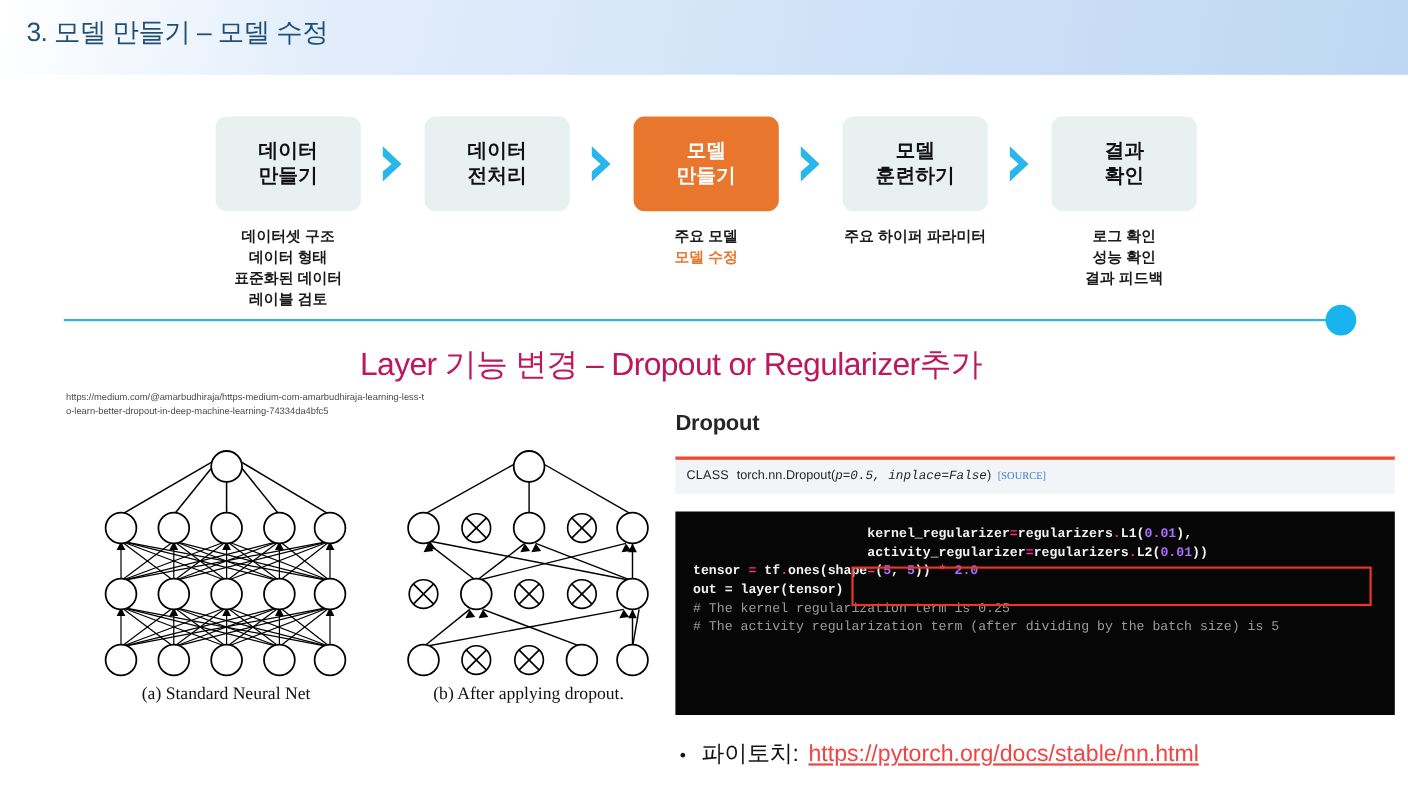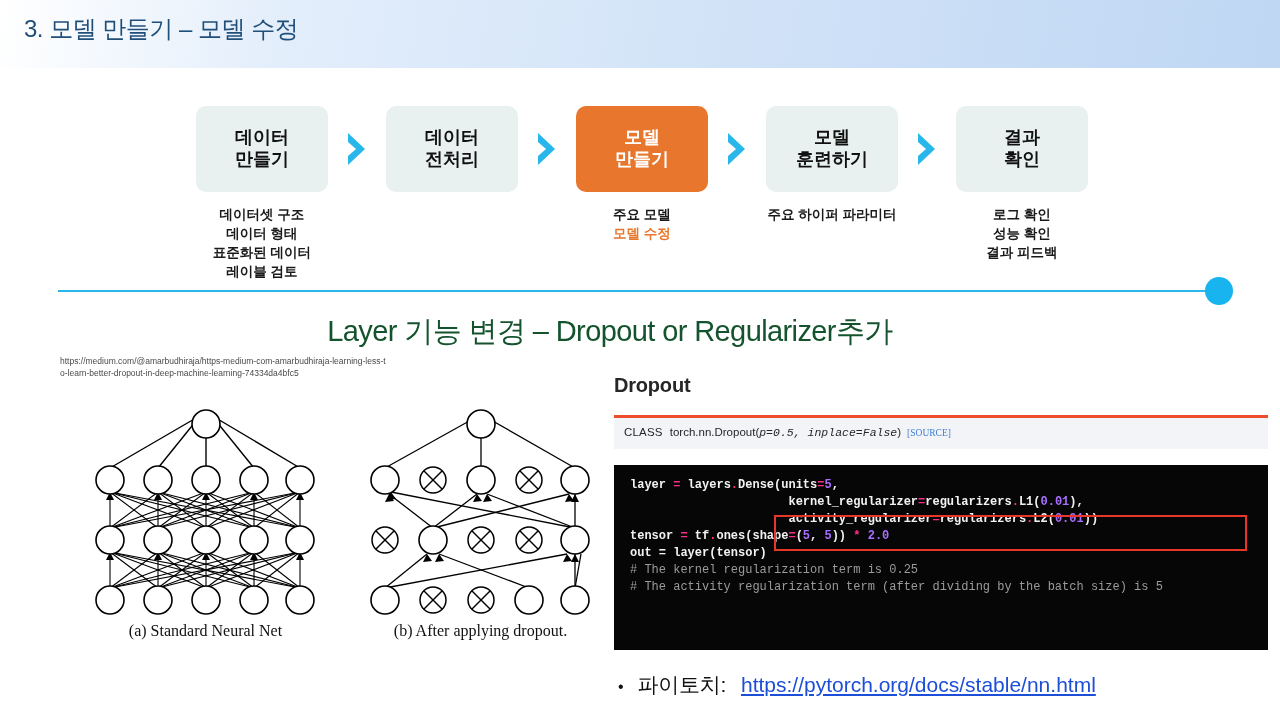--- a/index.html
+++ b/index.html
@@ -100,21 +100,21 @@
   }
 
   
   #section-title {
     position: absolute;
     left: 0; top: 312px;
     width: 1220px;
     text-align: center;
     font-size: 29px;
     letter-spacing: -0.6px;
-    color: #14532d;
+    color: #be185d;
   }
 
   
   #source-url {
     position: absolute;
     left: 60px; top: 355px;
     width: 330px;
     font-size: 8.5px;
     line-height: 1.45;
     color: #4a4a4a;
@@ -211,23 +211,23 @@
     display: flex;
     align-items: baseline;
     white-space: nowrap;
   }
   #bottom-bullet .dot {
     font-size: 16px;
     margin-right: 14px;
   }
   #bottom-bullet .lbl { letter-spacing: -0.3px; }
   #bottom-bullet .lnk {
-    color: #1d4ed8;
+    color: #ef4444;
     text-decoration: underline;
-    margin-left: 15px;
+    margin-left: 9px;
   }
 </style>
 </head>
 <body>
 
 <div id="header-band"></div>
 <div id="page-title">3. 모델 만들기 – 모델 수정</div>
 
 <div id="pipeline">
 
@@ -501,21 +501,20 @@
 </div>
 
 <div id="docs-panel">
   <div id="docs-heading">Dropout</div>
   <div id="class-sig">
     <span class="kw">CLASS</span><span class="path">torch.nn.Dropout(</span><span class="arg">p=0.5, inplace=False</span><span>)</span><span class="src">[SOURCE]</span>
   </div>
 </div>
 
 <div id="code-block">
-<pre><span class="c-pl">layer </span><span class="c-op">=</span><span class="c-pl"> layers</span><span class="c-op">.</span><span class="c-pl">Dense(units</span><span class="c-op">=</span><span class="c-num">5</span><span class="c-pl">,</span></pre>
 <pre><span>                      </span><span class="c-pl">kernel_regularizer</span><span class="c-op">=</span><span class="c-pl">regularizers</span><span class="c-op">.</span><span class="c-pl">L1(</span><span class="c-num">0.01</span><span class="c-pl">),</span></pre>
 <pre><span>                      </span><span class="c-pl">activity_regularizer</span><span class="c-op">=</span><span class="c-pl">regularizers</span><span class="c-op">.</span><span class="c-pl">L2(</span><span class="c-num">0.01</span><span class="c-pl">))</span></pre>
 <pre><span class="c-pl">tensor </span><span class="c-op">=</span><span class="c-pl"> tf</span><span class="c-op">.</span><span class="c-pl">ones(shape</span><span class="c-op">=</span><span class="c-pl">(</span><span class="c-num">5</span><span class="c-pl">, </span><span class="c-num">5</span><span class="c-pl">))</span><span class="c-op"> * </span><span class="c-num">2.0</span></pre>
 <pre><span class="c-pl">out = layer(tensor)</span></pre>
 <pre><span class="c-cmt"># The kernel regularization term is 0.25</span></pre>
 <pre><span class="c-cmt"># The activity regularization term (after dividing by the batch size) is 5</span></pre>
   <div id="code-highlight"></div>
 </div>
 
 <div id="bottom-bullet">

